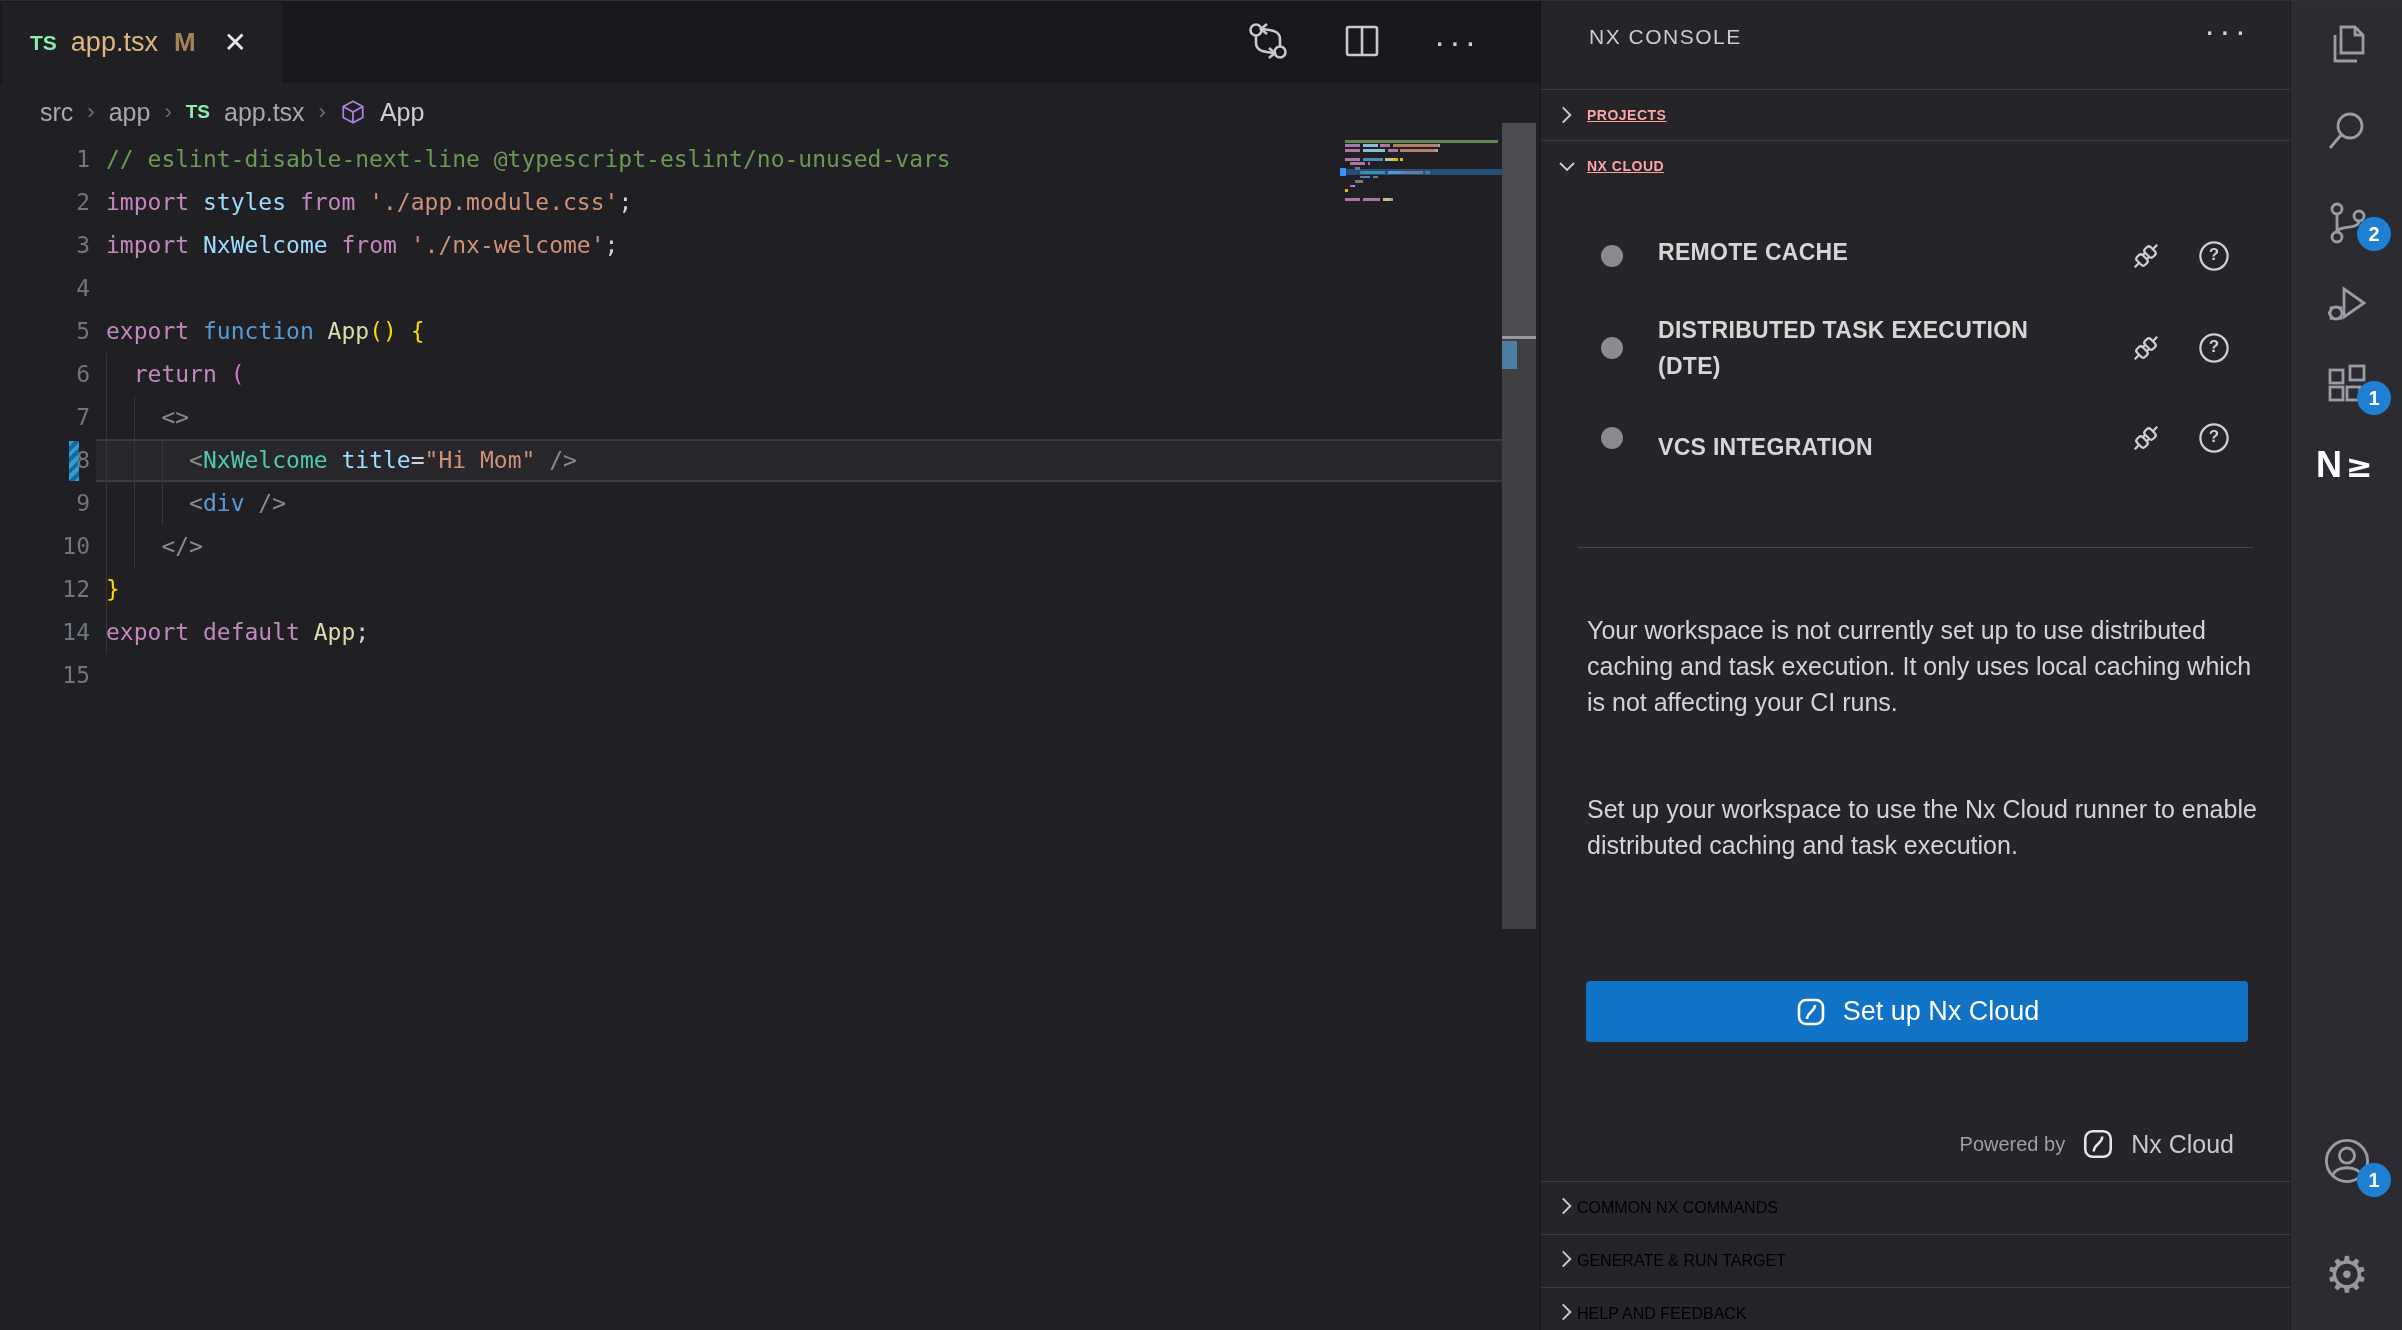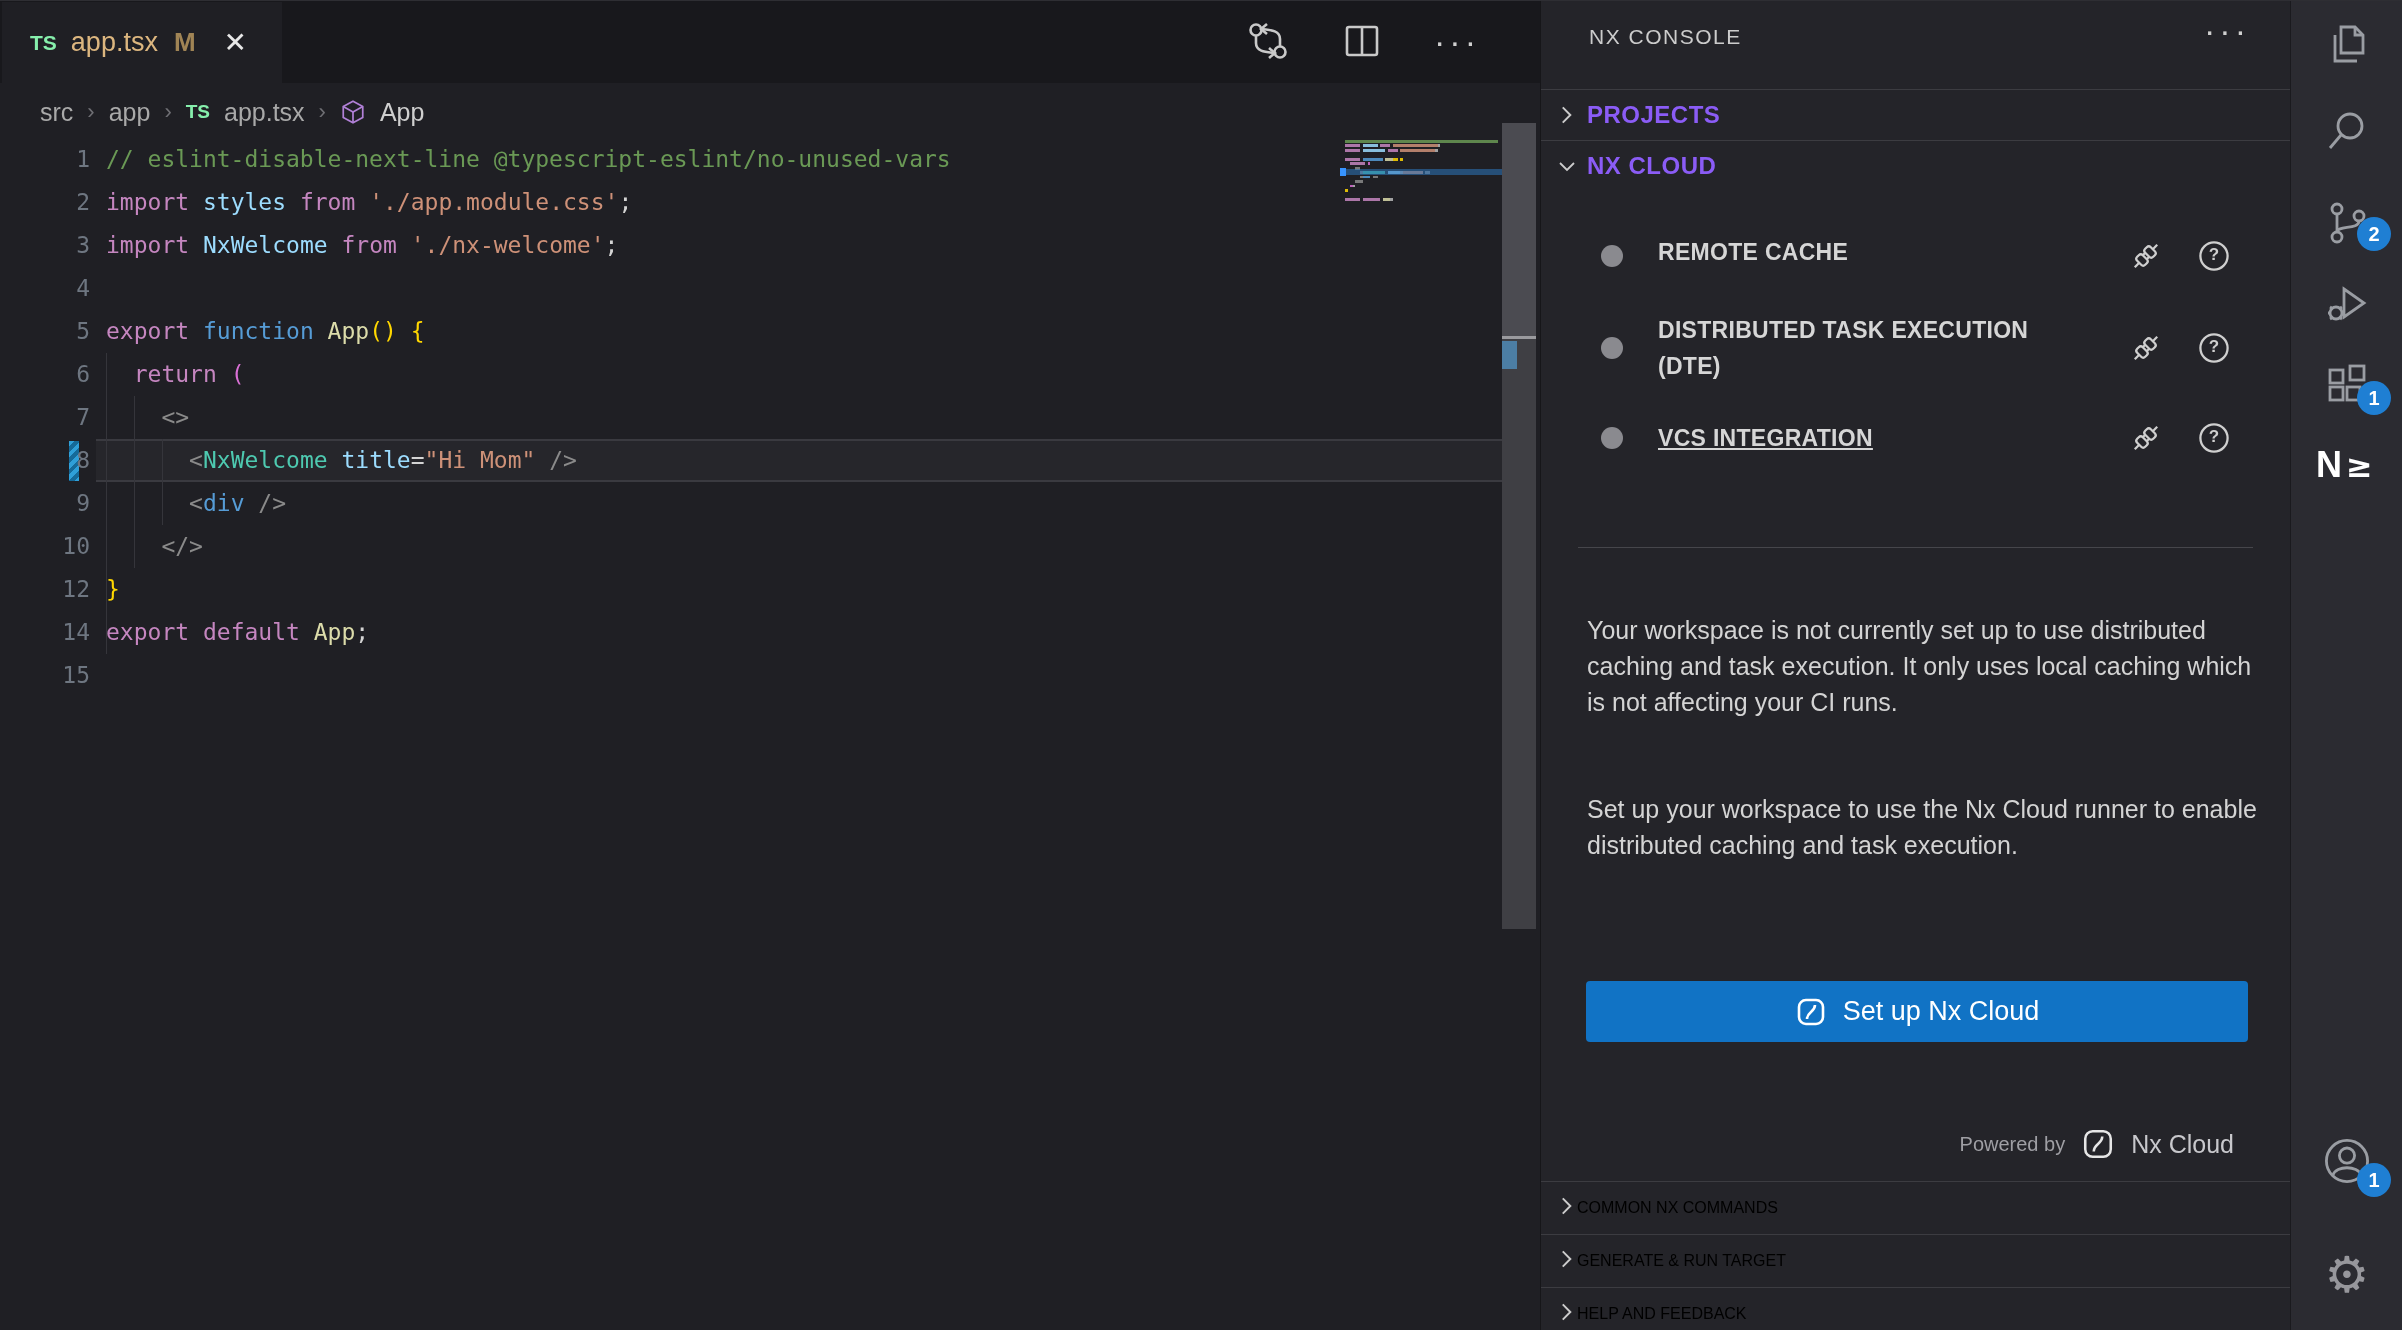--- a/index.html
+++ b/index.html
@@ -43,21 +43,21 @@
   #scroll-strip .top{position:absolute;left:0;top:0;width:34px;height:214px;background:#4b4b51;}
   #scroll-strip .bar{position:absolute;left:0;top:213px;width:34px;height:3px;background:#9a9a9e;}
   #scroll-strip .mark{position:absolute;left:0;top:218px;width:15px;height:28px;background:#4c7ea4;}
   
   #panel{position:absolute;left:1540px;top:0;width:750px;height:1330px;background:#242429;border-left:1px solid #161619;box-sizing:border-box;}
   #panel-header{position:absolute;left:48px;top:24px;color:#cccccc;font-size:21px;letter-spacing:1.5px;}
   #panel-menu{position:absolute;right:40px;top:10px;color:#cfcfcf;font-size:34px;letter-spacing:4px;cursor:pointer;}
   .pdivider{position:absolute;left:0;width:750px;height:1px;background:#3c3c41;}
   .sect-row{position:absolute;left:0;width:750px;height:50px;display:flex;align-items:center;cursor:pointer;}
   .sect-row .chev{margin-left:14px;width:26px;display:flex;align-items:center;}
-  .sect-row .lbl{color:#8b5cf6;font-weight:bold;font-size:24px;letter-spacing:.5px;margin-left:6px;}
+  .sect-row .lbl{color:#fca5a5;font-weight:bold;font-size:14px;letter-spacing:.5px;margin-left:6px;text-decoration:underline;}
   .feature{position:absolute;left:0;width:750px;}
   .feature .dot{position:absolute;left:60px;width:22px;height:22px;border-radius:50%;background:#8a8a8f;}
   .feature .flabel{position:absolute;left:117px;width:420px;color:#d6d6d6;font-weight:bold;font-size:23px;line-height:36px;letter-spacing:.3px;}
   .feature .plug{position:absolute;left:588px;cursor:pointer;}
   .feature .help{position:absolute;left:656px;cursor:pointer;}
   .panel-p{position:absolute;left:46px;width:672px;color:#d4d4d4;font-size:25px;line-height:36px;}
   #setup-btn{position:absolute;left:45px;top:980px;width:662px;height:61px;background:#1173c5;border:none;border-radius:4px;
              color:#fff;font-size:27px;font-family:"Liberation Sans",sans-serif;display:flex;align-items:center;justify-content:center;gap:16px;cursor:pointer;}
   #powered{position:absolute;right:56px;top:1126px;display:flex;align-items:center;gap:16px;text-align:right;}
   #powered .pref{color:#9f9fa4;font-size:20px;}
@@ -221,21 +221,21 @@
               <rect x="10" y="16.5" width="10" height="7" rx="2.5"></rect>
               <line x1="15" y1="23.5" x2="15" y2="29"></line>
             </g>
           </svg></span>
         <span class="help" style="top: 330px; position: absolute;"><svg width="34" height="34" viewBox="0 0 30 30" fill="none" stroke="#cfcfcf" stroke-width="2">
             <circle cx="15" cy="15" r="12"></circle>
           </svg><span style="position:absolute;left:0;top:0;width:34px;height:32px;display:flex;align-items:center;justify-content:center;color:#cfcfcf;font-size:17px;font-weight:bold;">?</span></span>
       </div>
     <div class="feature" style="top: 0px;">
         <span class="dot" style="top: 426px;"></span>
-        <span class="flabel" style="top: 419px; text-decoration: underline;">VCS INTEGRATION</span>
+        <span class="flabel" style="top: 428px;">VCS INTEGRATION</span>
         <span class="plug" style="top: 420px;"><svg width="34" height="34" viewBox="0 0 30 30" fill="none" stroke="#cfcfcf" stroke-width="2">
             <g transform="rotate(45 15 15)">
               <line x1="15" y1="1" x2="15" y2="6.5"></line>
               <rect x="10" y="6.5" width="10" height="7" rx="2.5"></rect>
               <line x1="12.5" y1="13.5" x2="12.5" y2="16.5"></line>
               <line x1="17.5" y1="13.5" x2="17.5" y2="16.5"></line>
               <rect x="10" y="16.5" width="10" height="7" rx="2.5"></rect>
               <line x1="15" y1="23.5" x2="15" y2="29"></line>
             </g>
           </svg></span>

